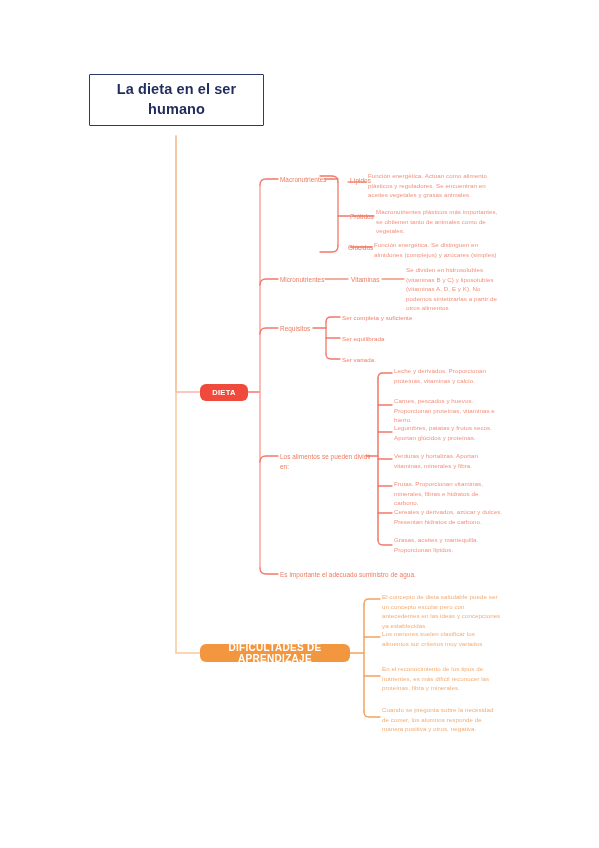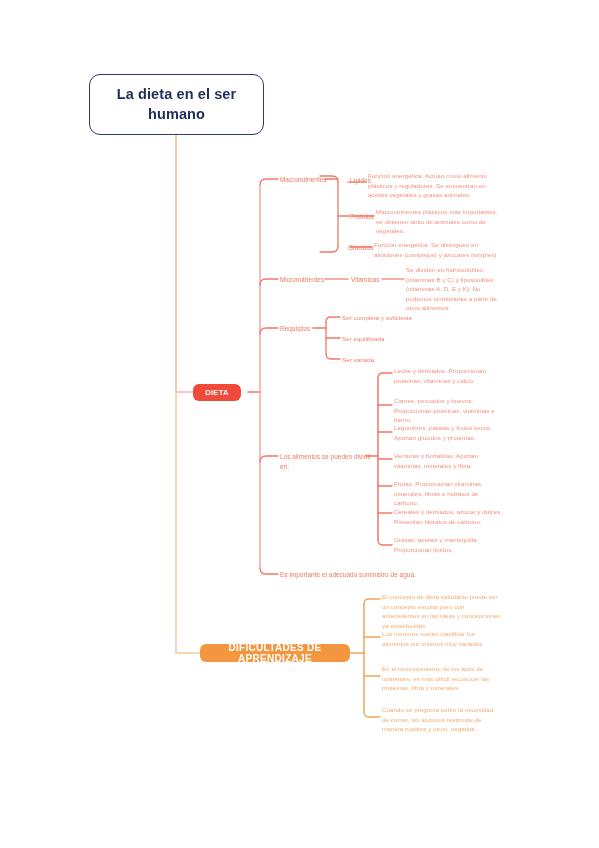--- a/index.html
+++ b/index.html
@@ -6,38 +6,38 @@
   body{
     width:599px;height:848px;position:relative;overflow:hidden;
     font-family:"Liberation Sans", sans-serif;
     color:#f0806a;
   }
   .canvas{position:absolute;inset:0;}
   svg.wires{position:absolute;left:0;top:0;width:599px;height:848px;pointer-events:none;}
 
   
   .root-node{
-    position:absolute;left:89px;top:74px;width:175px;height:61px;
-    border:1.6px solid #2b3a6b;border-radius:11px;background:#ffffff;
+    position:absolute;left:89px;top:74px;width:175px;height:52px;
+    border:1.6px solid #2b3a6b;border-radius:1px;background:#ffffff;
     display:flex;align-items:center;justify-content:center;text-align:center;
     box-sizing:border-box;
   }
   .root-node span{
     font-size:14.5px;font-weight:bold;color:#1f2d5c;line-height:1.35;
     letter-spacing:.1px;
   }
 
   
   .pill{
     position:absolute;display:flex;align-items:center;justify-content:center;
     border-radius:6px;box-sizing:border-box;text-align:center;
   }
   .pill span{color:#ffffff;font-weight:bold;letter-spacing:.3px;}
   .pill-dieta{
-    left:193px;top:384px;width:48px;height:17px;background:#f04a3c;
+    left:200px;top:384px;width:48px;height:17px;background:#f04a3c;
   }
   .pill-dieta span{font-size:7.5px;}
   .pill-dif{
     left:200px;top:644px;width:150px;height:18px;background:#f2973f;
   }
   .pill-dif span{font-size:10px;}
 
   
   .leaf{
     position:absolute;font-size:6.2px;line-height:1.55;

